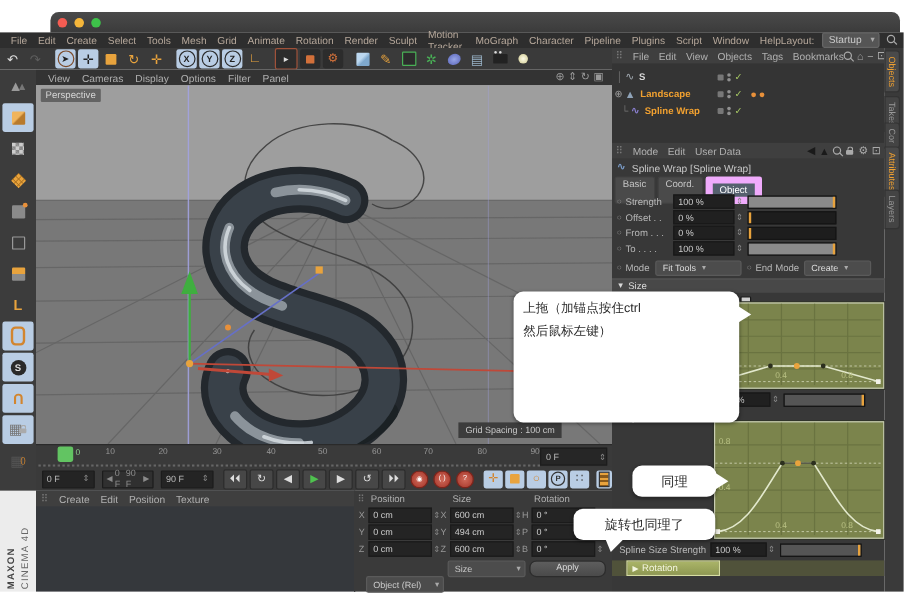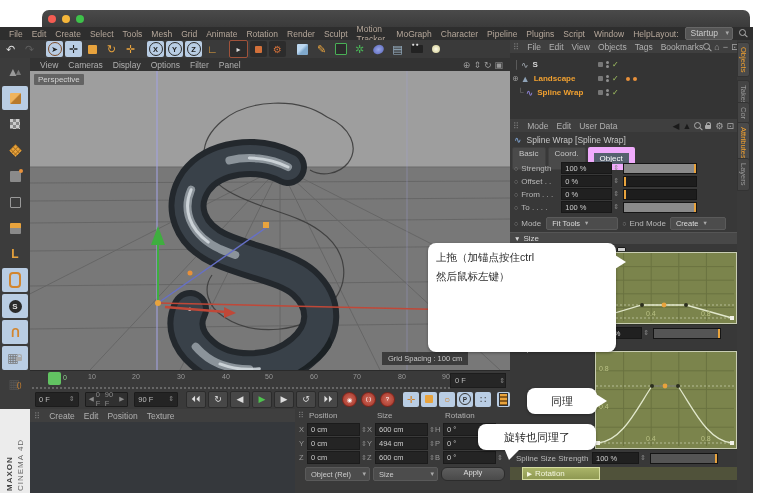--- a/index.html
+++ b/index.html
@@ -499,21 +499,21 @@
       <span class="cstp">⇕</span>
     </span>
   <span class="ccell" style="left:140px;top:43px">
       <span class="caxis">B</span>
       <span class="cbox">
         <span>0 °</span>
       </span>
       <span class="cstp">⇕</span>
     </span>
 
-  <span class="cdrop" style="left:10px;top:58px;width:58px">
+  <span class="cdrop" style="left:10px;top:71px;width:58px">
       <span>Object (Rel)</span>
       <i>▾</i>
     </span>
   <span class="cdrop" style="left:78px;top:58px;width:58px">
       <span>Size</span>
       <i>▾</i>
     </span>
   <span class="applybtn" style="left:146px;top:58px;width:62px">
       <span>Apply</span>
     </span>

